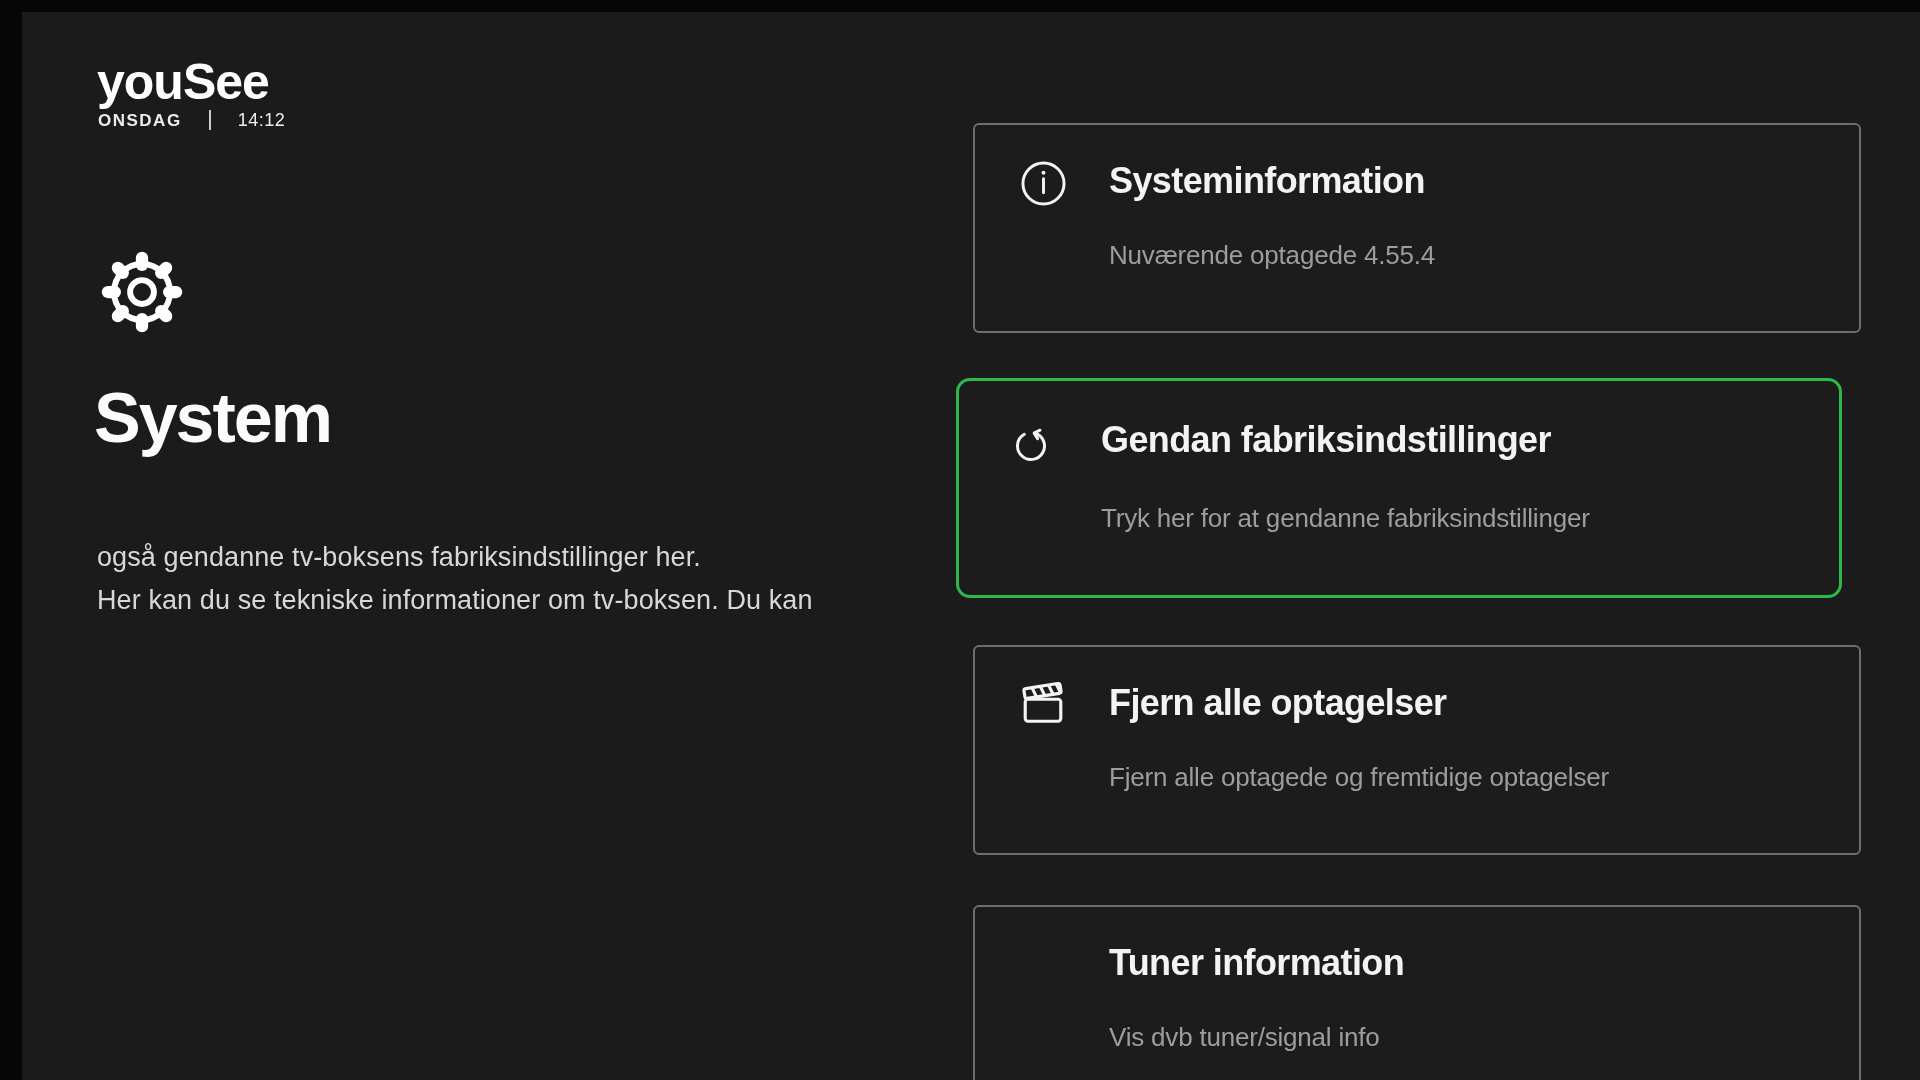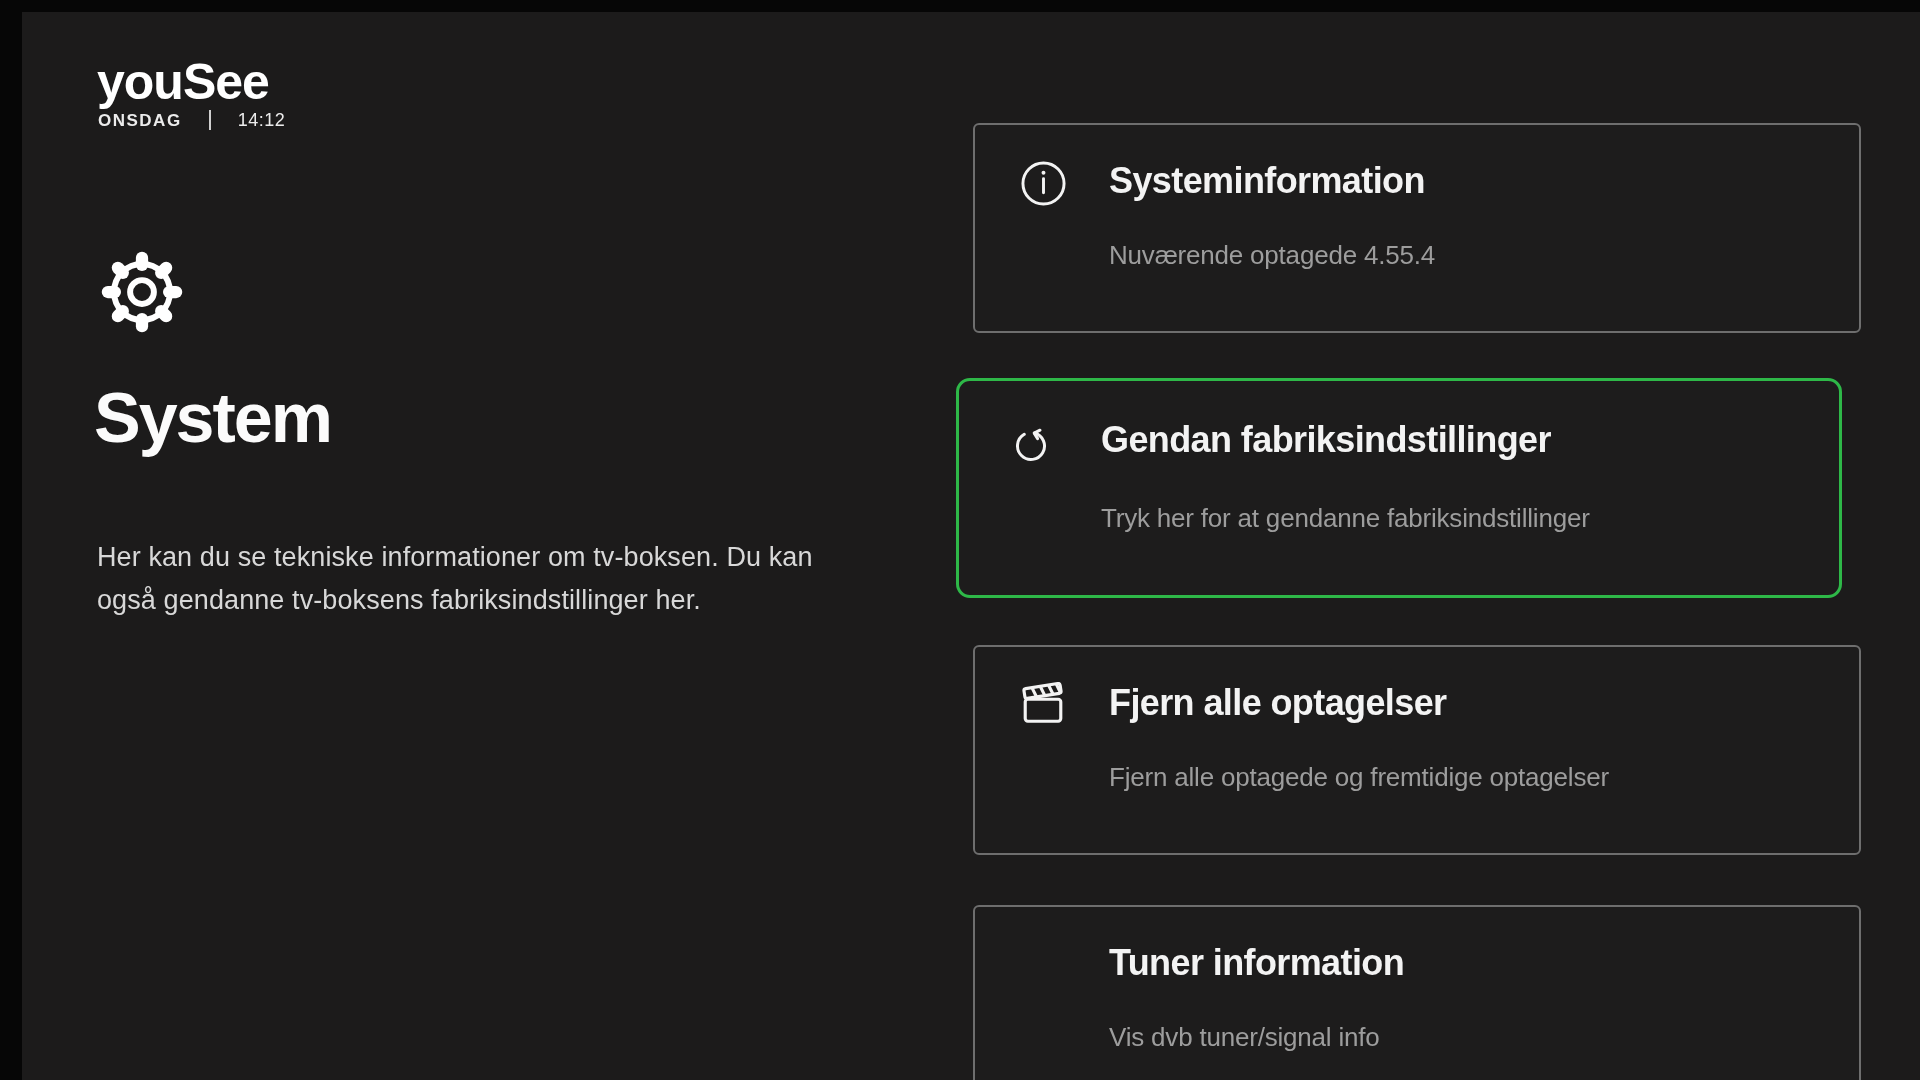--- a/index.html
+++ b/index.html
@@ -93,22 +93,22 @@
       <line x1="34.96" y1="13.04" x2="37.79" y2="10.21"></line>
     </g>
     <circle cx="24" cy="24" r="16" stroke-width="3.4"></circle>
     <circle cx="24" cy="24" r="6.8" stroke-width="3.4"></circle>
   </svg>
 </div>
 
 <h1 class="page-title">System</h1>
 
 <div class="page-desc">
+  <div>også gendanne tv-boksens fabriksindstillinger her.</div>
   <div>Her kan du se tekniske informationer om tv-boksen. Du kan</div>
-  <div>også gendanne tv-boksens fabriksindstillinger her.</div>
 </div>
 
 <div class="card" id="card-0">
   <span class="card-icon">
     <svg width="47" height="47" viewBox="0 0 48 48" fill="none" stroke="#f3f3f3">
       <circle cx="24" cy="24" r="21" stroke-width="3"></circle>
       <line x1="24" y1="19" x2="24" y2="33.5" stroke-width="3" stroke-linecap="round"></line>
       <circle cx="24" cy="13" r="2" fill="#f3f3f3" stroke="none"></circle>
     </svg>
   </span>

